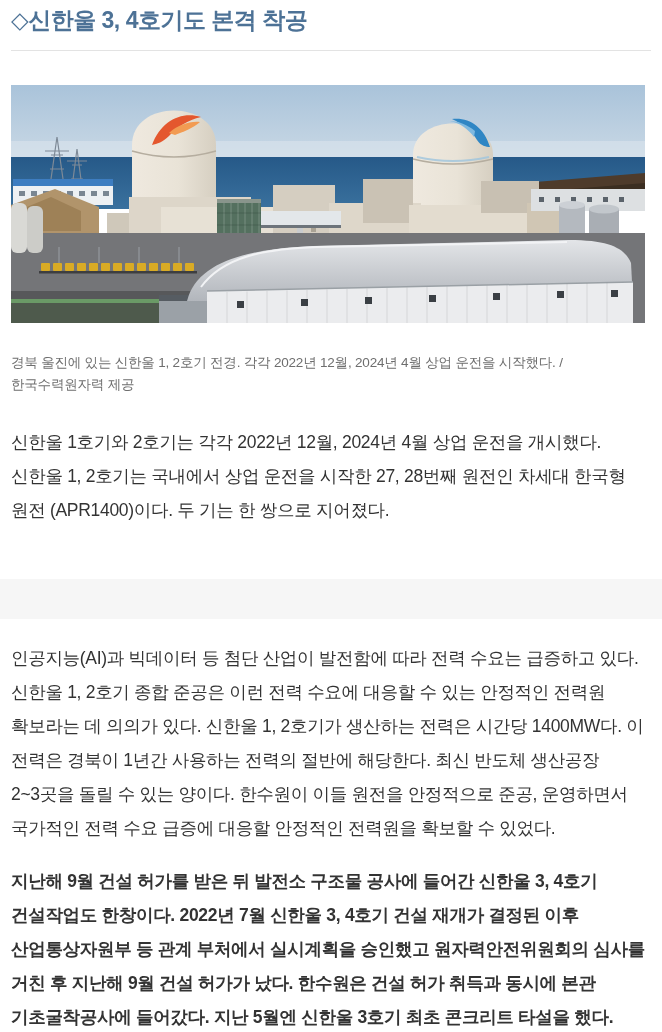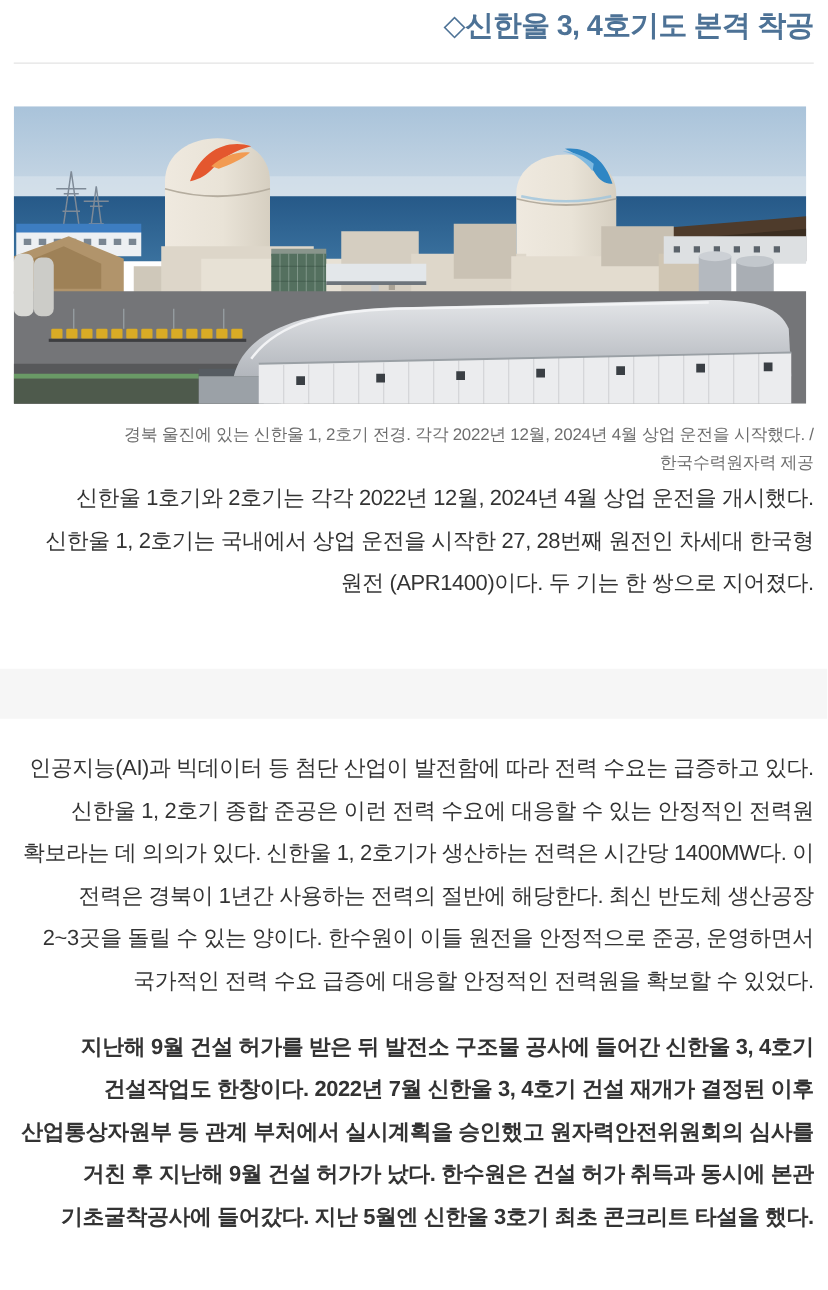--- a/index.html
+++ b/index.html
@@ -2,57 +2,57 @@
 <html lang="ko"><head>
 <meta charset="utf-8">
 <style>
   * { box-sizing: border-box; margin: 0; padding: 0; }
   html, body {
     width: 662px;
     background: #ffffff;
     font-family: "Liberation Sans", "DejaVu Sans", sans-serif;
   }
   body { min-height: 1032px; overflow: hidden; }
-  .container { padding: 0 11px; text-align: right; }
+  .container { padding: 0 11px; }
 
   .article-heading {
     padding-top: 7px;
     font-size: 23px;
     font-weight: 700;
     letter-spacing: -0.5px;
     color: #4d7296;
     line-height: 1.15;
   }
   .divider {
     border: none;
     border-top: 1px solid #e3e3e3;
     margin-top: 17px;
   }
 
   figure { margin-top: 34px; }
   .photo-svg { display: block; width: 634px; height: 238px; }
   figcaption {
-    margin-top: 14px;
+    margin-top: 29px;
     font-size: 13.5px;
     line-height: 22px;
     color: #6e6e6e;
     letter-spacing: -0.2px;
     word-break: keep-all;
     max-width: 640px;
   }
 
   .body-paragraph {
     font-size: 17.5px;
     line-height: 34px;
     color: #333333;
     letter-spacing: -0.3px;
     word-break: keep-all;
     max-width: 640px;
   }
-  .p1 { }
+  .p1 { margin-top: 29px; }
   .p2 { margin-top: 22px; }
   .p3 { margin-top: 19px; font-weight: bold; }
 
   .section-band {
     width: 662px;
     height: 40px;
     background: #f6f6f6;
     margin-top: 52px;
   }
 </style>

